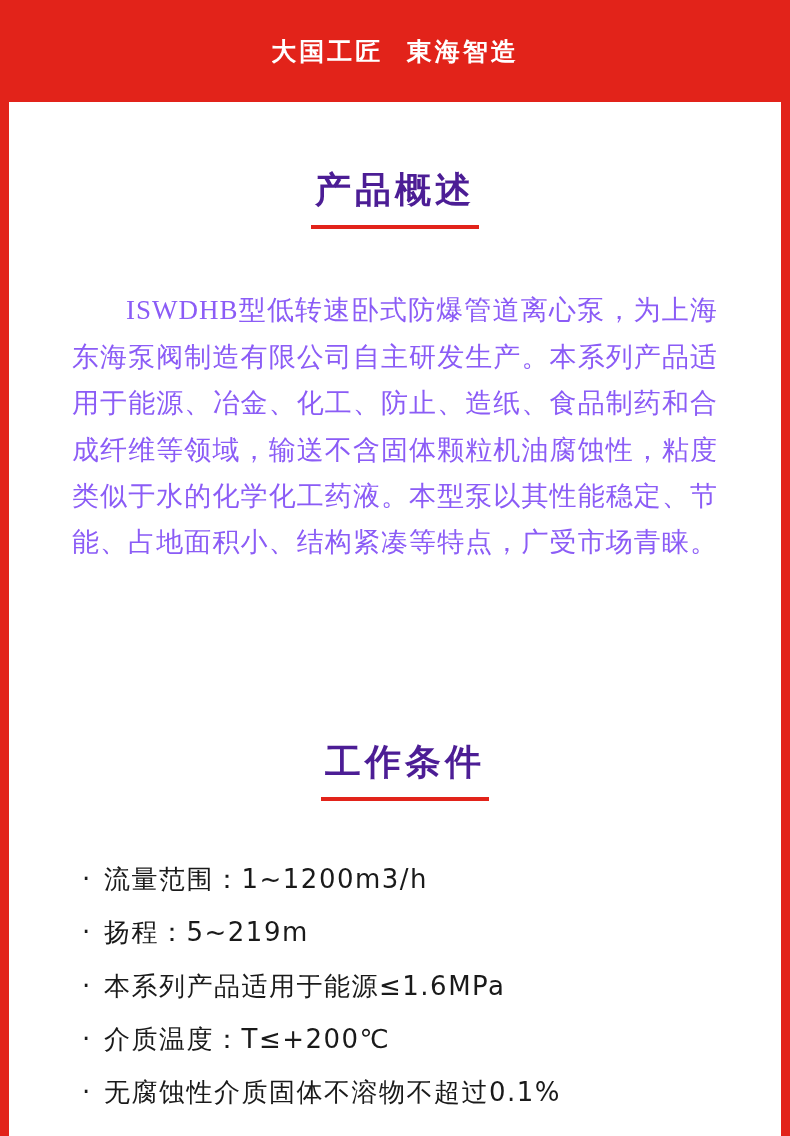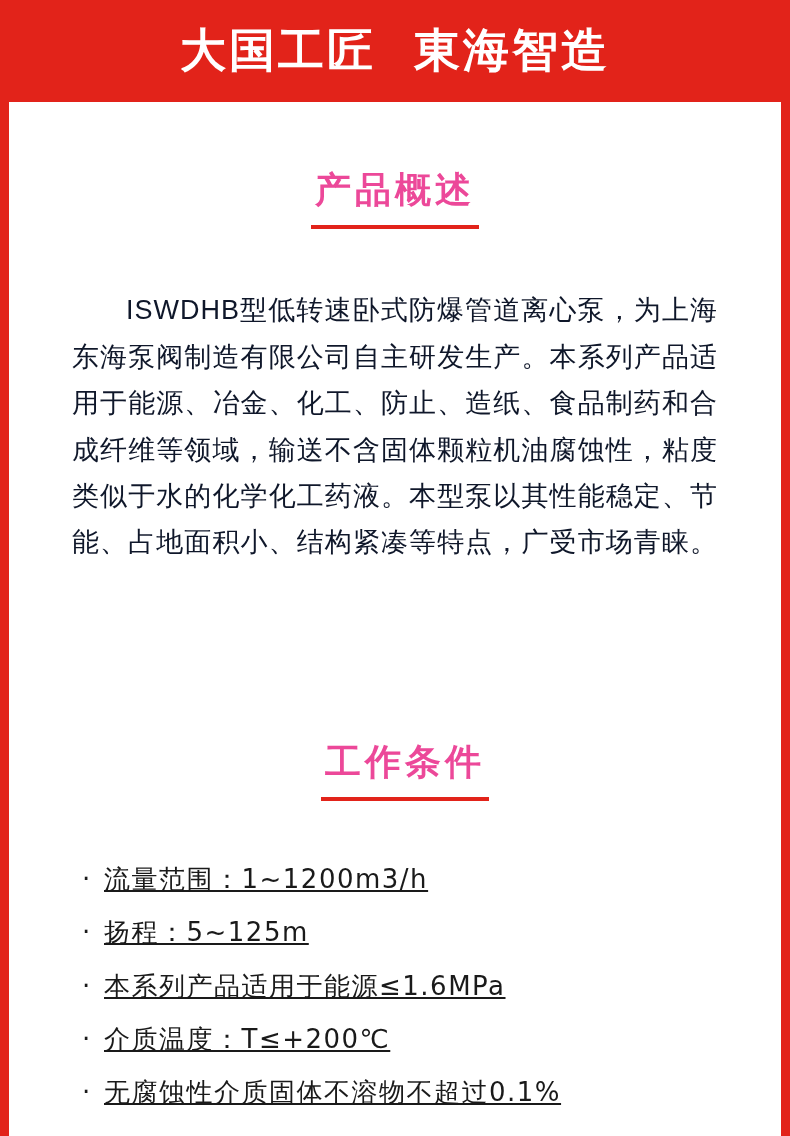--- a/index.html
+++ b/index.html
@@ -32,38 +32,38 @@
     left: -9px;
     width: 790px;
     height: 102px;
     background: #e2231a;
     display: flex;
     align-items: center;
     justify-content: center;
   }
   .banner-title {
     color: #ffffff;
-    font-size: 46px;
+    font-size: 25px;
     font-weight: bold;
     letter-spacing: 3px;
     font-family: "DejaVu Sans", "Liberation Sans", sans-serif;
     white-space: pre;
   }
 
   
   .section-heading {
     text-align: center;
     margin-top: 0;
     margin-bottom: 0;
   }
   .section-heading .title {
     display: inline-block;
     font-size: 36px;
     font-weight: bold;
-    color: #ec4899;
+    color: #4c1d95;
     letter-spacing: 4px;
     font-family: "DejaVu Sans", "Liberation Sans", sans-serif;
     line-height: 1.2;
   }
   .heading-rule {
     width: 168px;
     height: 4px;
     background: #e2231a;
     margin: 14px auto 0 auto;
   }
@@ -73,26 +73,26 @@
     position: absolute;
     top: 168px;
     left: 0;
     right: 0;
   }
   .overview-body {
     margin: 58px auto 0 auto;
     width: 646px;
     font-size: 27px;
     line-height: 1.72;
-    color: #0f172a;
+    color: #8b5cf6;
     text-align: justify;
     text-align-last: justify;
     text-indent: 54px;
     letter-spacing: 1px;
-    font-family: Liberation Sans, sans-serif;
+    font-family: Liberation Serif, serif;
   }
 
   
   .conditions-wrap {
     position: absolute;
     top: 740px;
     left: 0;
     right: 0;
     padding-left: 20px;
   }
@@ -117,21 +117,20 @@
   .cond-bullet {
     flex: 0 0 auto;
     width: 22px;
     color: #1a1a1a;
     font-size: 26px;
     line-height: 1.55;
     text-align: left;
   }
   .cond-text {
     flex: 1 1 auto;
-    text-decoration: underline;
   }
 </style>
 </head>
 <body>
 
 <div class="page">
 
   <div class="banner">
     <div class="banner-title">大国工匠  東海智造</div>
   </div>
@@ -149,21 +148,21 @@
       <div class="title">工作条件</div>
       <div class="heading-rule"></div>
     </div>
     <ul class="cond-list">
       <li class="cond-item">
         <span class="cond-bullet">·</span>
         <span class="cond-text">流量范围：1~1200m3/h</span>
       </li>
       <li class="cond-item">
         <span class="cond-bullet">·</span>
-        <span class="cond-text">扬程：5~125m</span>
+        <span class="cond-text">扬程：5~219m</span>
       </li>
       <li class="cond-item">
         <span class="cond-bullet">·</span>
         <span class="cond-text">本系列产品适用于能源≤1.6MPa</span>
       </li>
       <li class="cond-item">
         <span class="cond-bullet">·</span>
         <span class="cond-text">介质温度：T≤+200℃</span>
       </li>
       <li class="cond-item">

